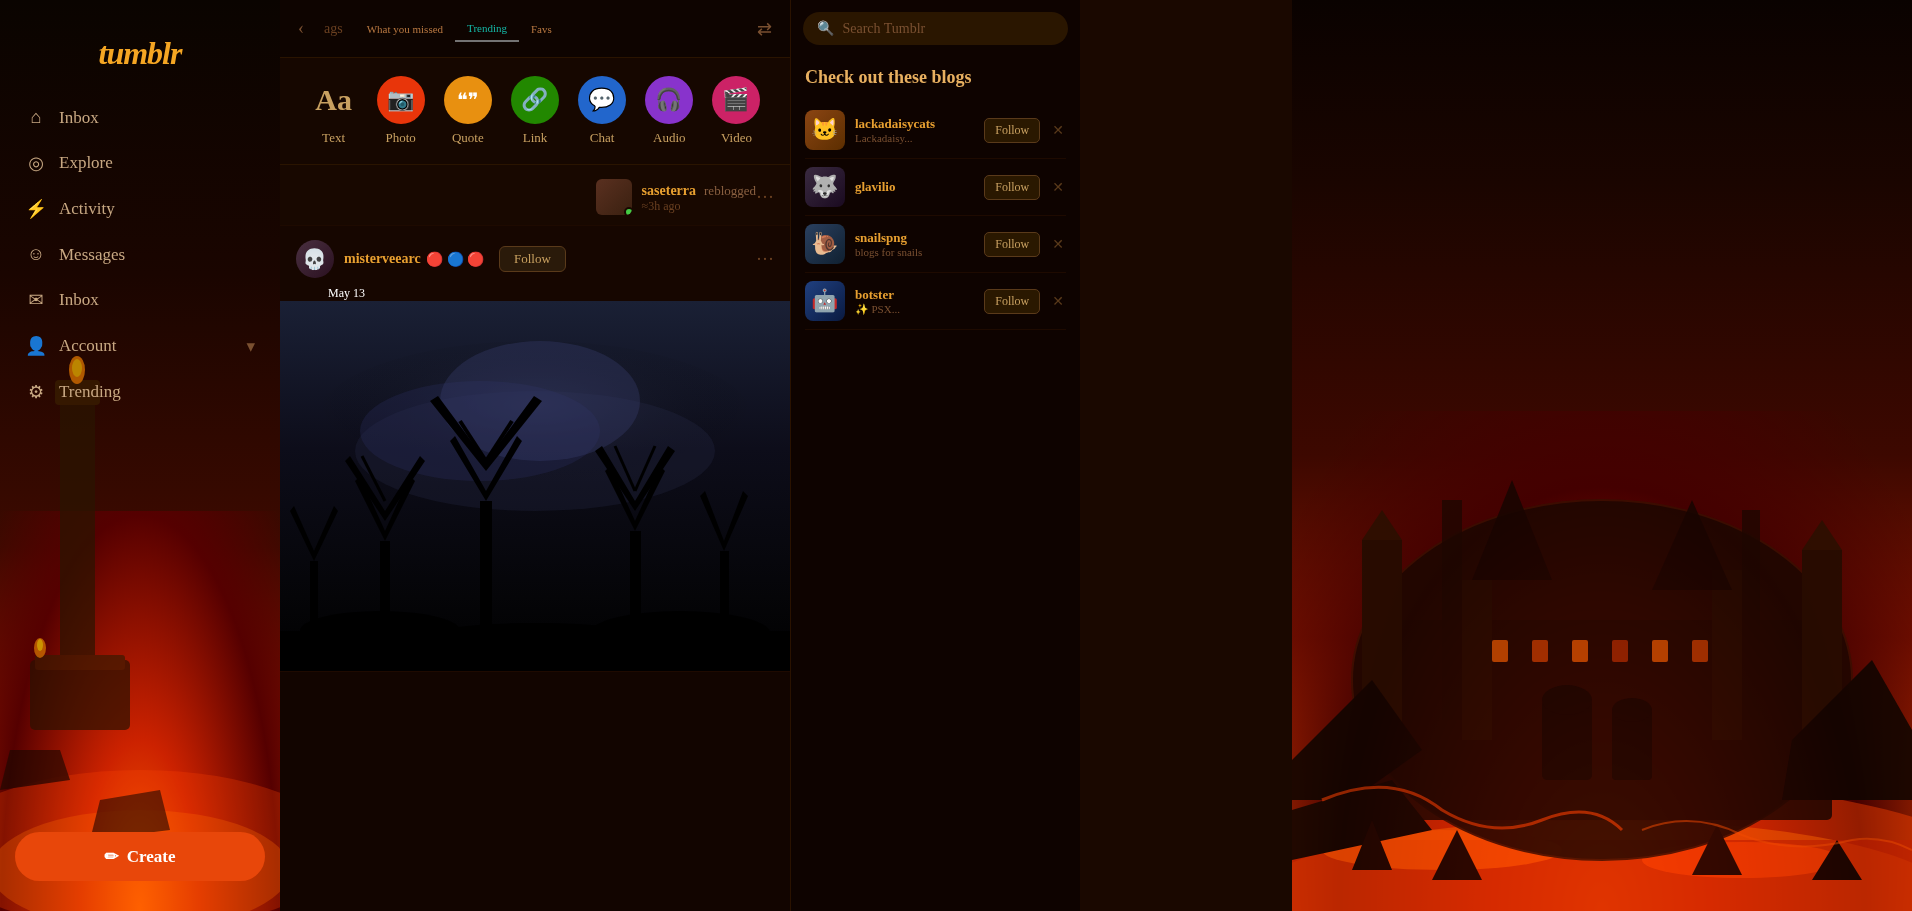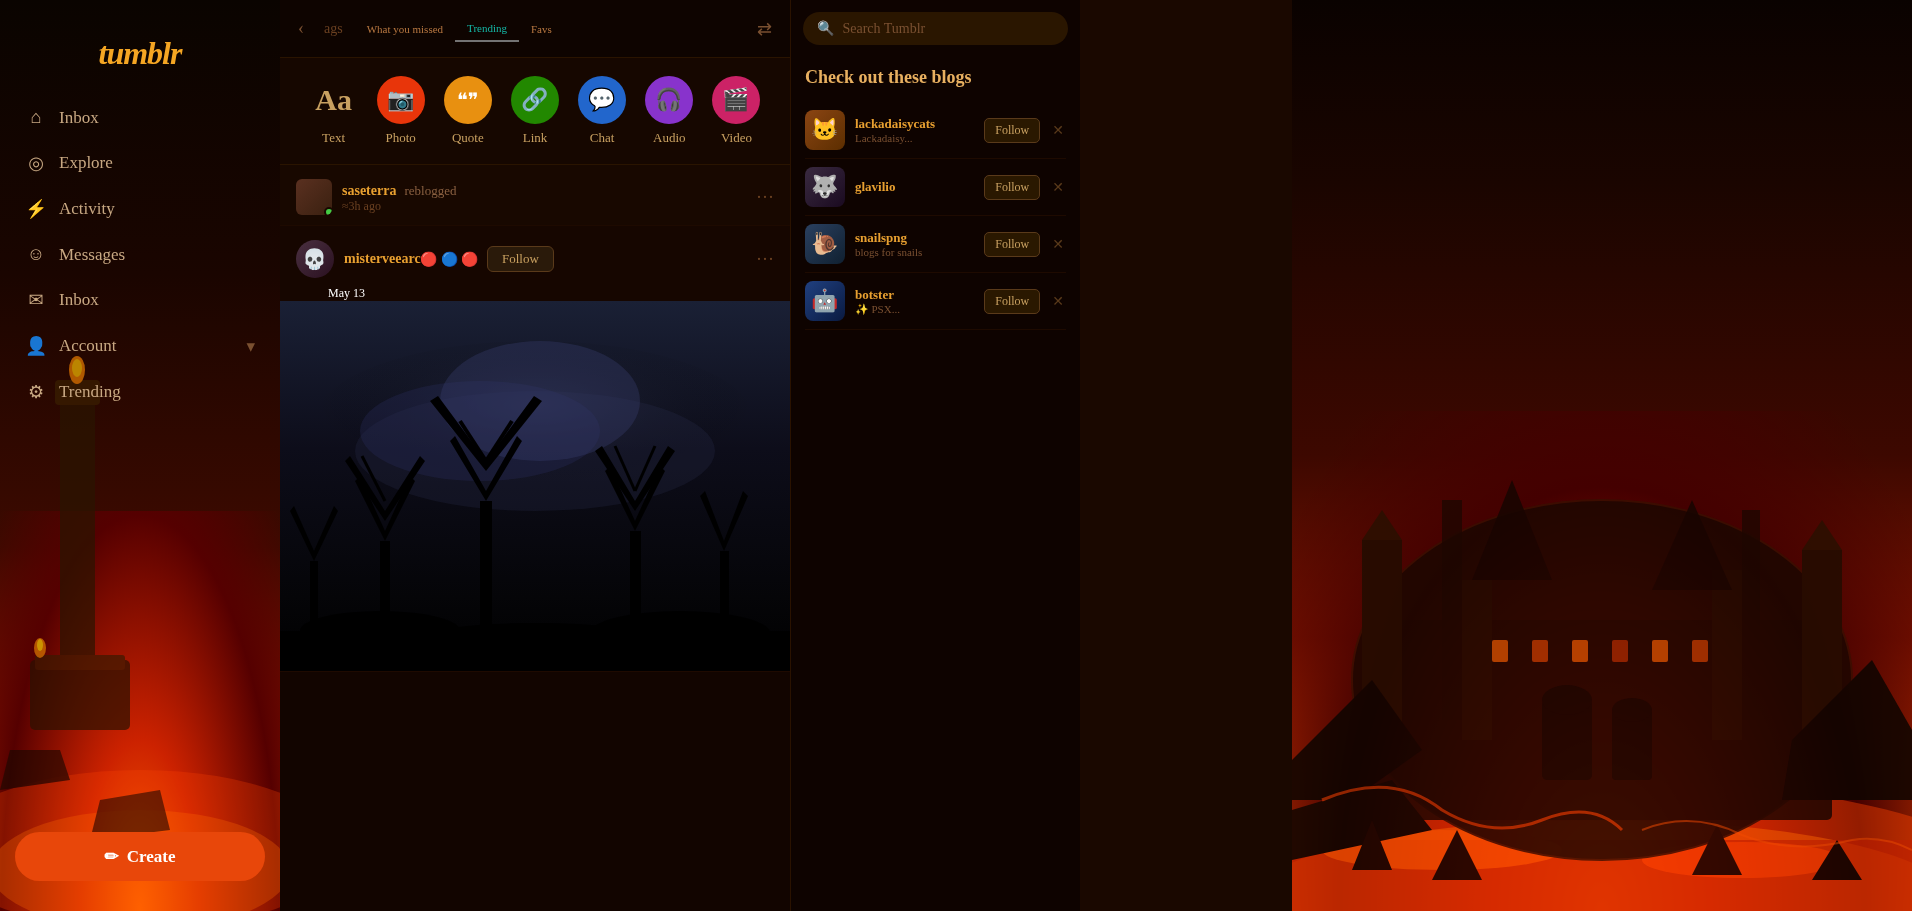--- a/index.html
+++ b/index.html
@@ -249,24 +249,23 @@
 
     
     .post-item {
       border-bottom: 1px solid #1e0a00;
       padding: 0;
     }
 
     .post-header {
       display: flex;
       align-items: center;
-      justify-content: space-between;
+      justify-content: flex-end;
       padding: 14px 16px 10px;
       background: #180800;
-      gap: 44px;
     }
 
     .post-user-info {
       display: flex;
       align-items: center;
       gap: 10px;
     }
 
     .post-avatar {
       width: 36px;
@@ -657,21 +656,21 @@
         </div>
         <span class="post-more">···</span>
       </div>
     </div>
 
     <div class="post-item post-item2">
       <div class="post2-header">
         <div class="post2-user-row">
           <div class="post2-avatar">💀</div>
           <div>
-            <div style="display:flex;align-items:center;">
+            <div style="display:flex;align-items:center;gap:6px;">
               <span class="post2-name">misterveearc</span>
               <div class="post2-badges">
                 <span class="badge-emoji">🔴</span>
                 <span class="badge-emoji">🔵</span>
                 <span class="badge-emoji">🔴</span>
               </div>
               <button class="follow-btn">Follow</button>
             </div>
           </div>
         </div>

